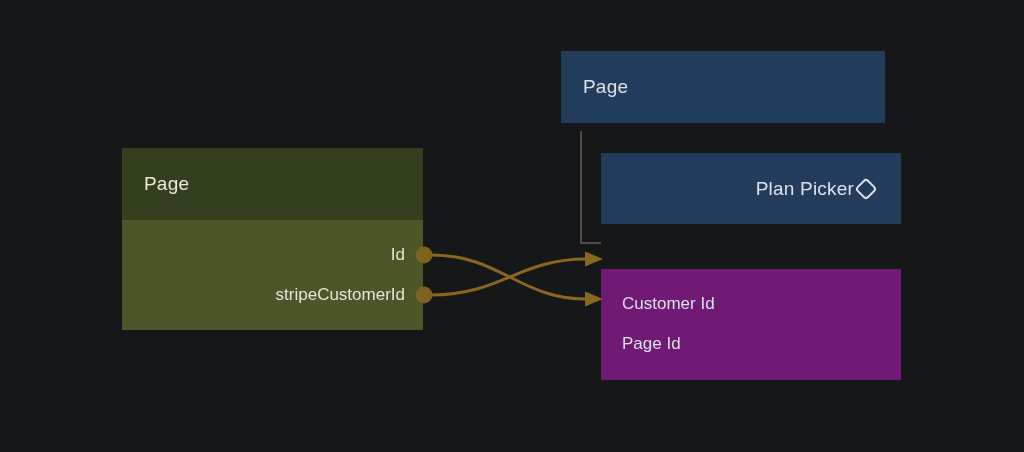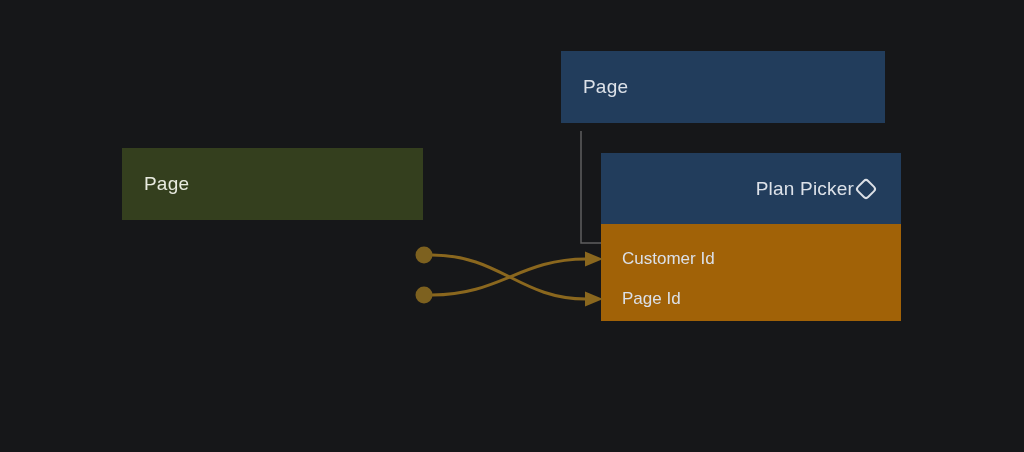--- a/index.html
+++ b/index.html
@@ -45,21 +45,21 @@
   #node-user { left: 122px; top: 148px; width: 301px; }
   #node-user .node-header { background: #343f1e; height: 72px; color: #e8eae0; }
   #node-user .node-body   { background: #4c5629; height: 110px; color: #e3e6d8; }
   #node-user .field-row   { justify-content: flex-end; padding-right: 18px; }
   
   #node-page { left: 561px; top: 51px; width: 324px; }
   #node-page .node-header { background: #223d5c; height: 72px; color: #dde2e9; }
   
   #node-plan-picker { left: 601px; top: 153px; width: 300px; }
   #node-plan-picker .node-header { background: #223d5c; height: 71px; color: #dde2e9; justify-content: flex-end; }
-  #node-plan-picker .node-body   { background: #a16207; height: 97px; color: #dbe0e8; }
+  #node-plan-picker .node-body   { background: #701a75; height: 111px; color: #dbe0e8; margin-top: 45px; }
   #node-plan-picker .field-row   { justify-content: flex-start; padding-left: 21px; }
   
   #wires {
     position: absolute;
     left: 0; top: 0;
     width: 1024px;
     height: 452px;
   }
   .diamond-wrap {
     width: 24px;
@@ -70,20 +70,28 @@
   }
 </style>
 </head>
 <body>
 
 <div id="canvas">
 
   <div class="node" id="node-user">
     <div class="node-header">
       <span class="node-title">Page</span>
+    </div>
+    <div class="node-body">
+      <div class="field-row">
+        <span>Id</span>
+      </div>
+      <div class="field-row">
+        <span>stripeCustomerId</span>
+      </div>
     </div>
   </div>
 
   <div class="node" id="node-page">
     <div class="node-header">
       <span class="node-title">Page</span>
     </div>
   </div>
 
   <div class="node" id="node-plan-picker">

